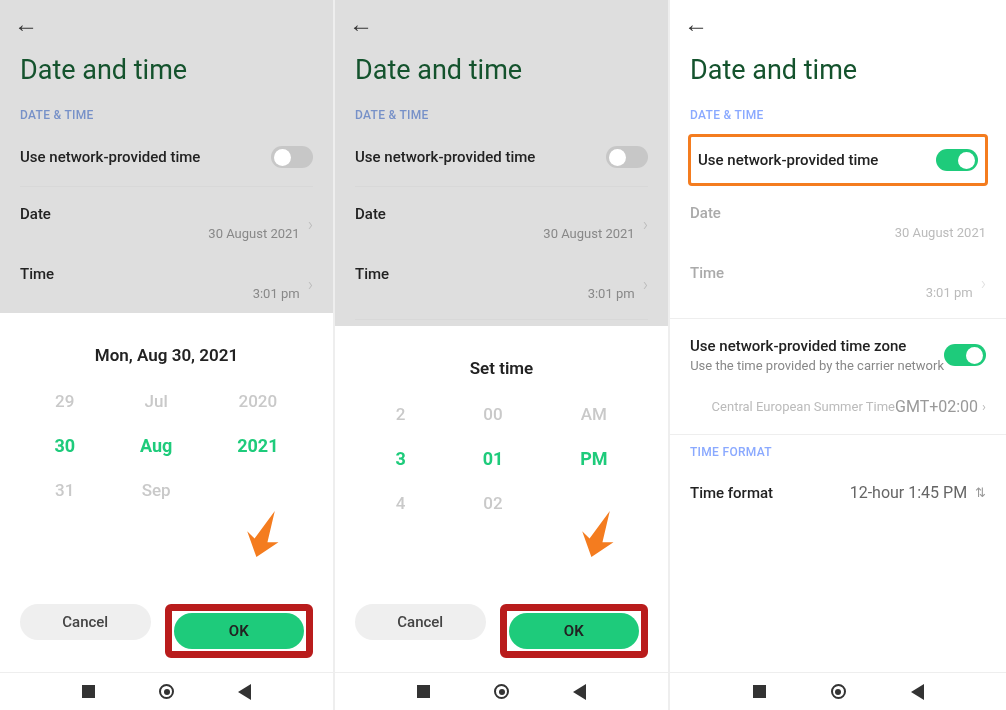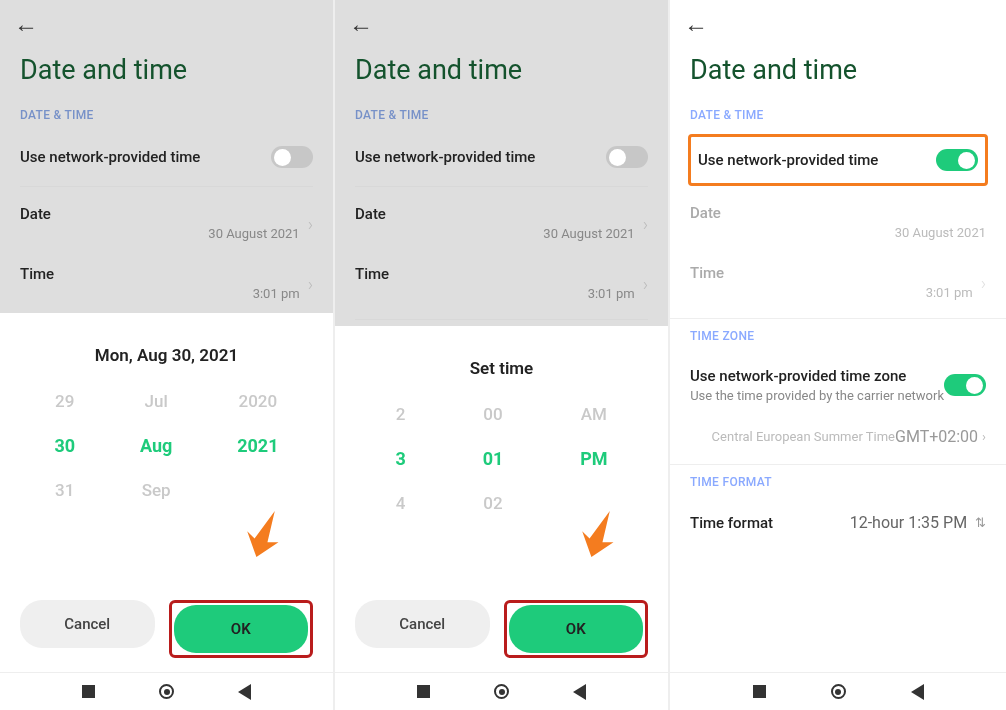--- a/index.html
+++ b/index.html
@@ -44,24 +44,24 @@
 
 .picker { display: flex; justify-content: space-around; padding: 12px 22px 10px; }
 .picker-col { display: flex; flex-direction: column; align-items: center; gap: 24px; }
 .picker-val { font-size: 17px; color: #c9c9c9; font-weight: 500; }
 .picker-val.sel { color: #1ecb7b; font-weight: 700; font-size: 18px; }
 
 .arrow-annot { position: absolute; width: 46px; height: 56px; pointer-events: none; }
 .arrow-annot svg { width: 100%; height: 100%; }
 
 .btn-row { display: flex; gap: 14px; padding: 16px 20px 14px; margin-top: auto; }
-.btn { flex: 1; height: 48px; border-radius: 22px; display: flex; align-items: center; justify-content: center; font-size: 15px; font-weight: 500; cursor: pointer; }
+.btn { flex: 1; height: 36px; border-radius: 22px; display: flex; align-items: center; justify-content: center; font-size: 15px; font-weight: 500; cursor: pointer; }
 .btn.cancel { background: #efefef; color: #444; }
 .btn.ok { background: #1ecb7b; color: #222; font-weight: 600; }
-.highlight-box { border: 3px solid #b91c1c; border-radius: 6px; padding: 2px; }
+.highlight-box { border: 7px solid #b91c1c; border-radius: 6px; padding: 2px; }
 .highlight-wrap { border: 3px solid #f47c1f; border-radius: 4px; padding: 2px 3px; margin: 0 18px 6px; }
 
 .navbar { height: 38px; background: #fff; display: flex; align-items: center; justify-content: space-around; border-top: 1px solid #eee; padding: 0 50px; }
 .nav-icon { color: #333; cursor: pointer; display: flex; align-items: center; justify-content: center; }
 .nav-square { width: 13px; height: 13px; background: #333; }
 .nav-circle { width: 15px; height: 15px; border: 2px solid #333; border-radius: 50%; position: relative; }
 .nav-circle::after { content:""; position: absolute; inset: 2.5px; background: #333; border-radius: 50%; }
 .nav-tri { width: 0; height: 0; border-top: 8px solid transparent; border-bottom: 8px solid transparent; border-right: 13px solid #333; }
 
 .tz-value { font-size: 16px; color: #999; margin-right: 4px; }
@@ -244,21 +244,20 @@
   </div>
   <div class="row disabled">
     <div class="row-main">
       <span class="row-title">Time</span>
       <span class="row-sub">3:01 pm</span>
     </div>
     <span class="chevron" style="color:#e0e0e0;">›</span>
   </div>
 
   <div class="divider light-d"></div>
-  <div class="section-label">TIME ZONE</div>
 
   <div class="row">
     <div class="row-main">
       <span class="row-title">Use network-provided time zone</span>
       <span class="row-sub">Use the time provided by the carrier network</span>
     </div>
     <div class="toggle on"></div>
   </div>
 
   <div class="row disabled">
@@ -269,21 +268,21 @@
     <span class="small-chev">›</span>
   </div>
 
   <div class="divider light-d"></div>
   <div class="section-label">TIME FORMAT</div>
 
   <div class="row">
     <div class="row-main">
         <span class="row-title">Time format</span>
       </div>
-    <span class="tz-value" style="color:#666;">12-hour 1:35 PM</span>
+    <span class="tz-value" style="color:#666;">12-hour 1:45 PM</span>
     <span class="updown">⇅</span>
   </div>
 
   <div style="flex:1;"></div>
   <div class="navbar">
     <div class="nav-icon">
         <div class="nav-square"></div>
       </div>
     <div class="nav-icon">
         <div class="nav-circle"></div>

